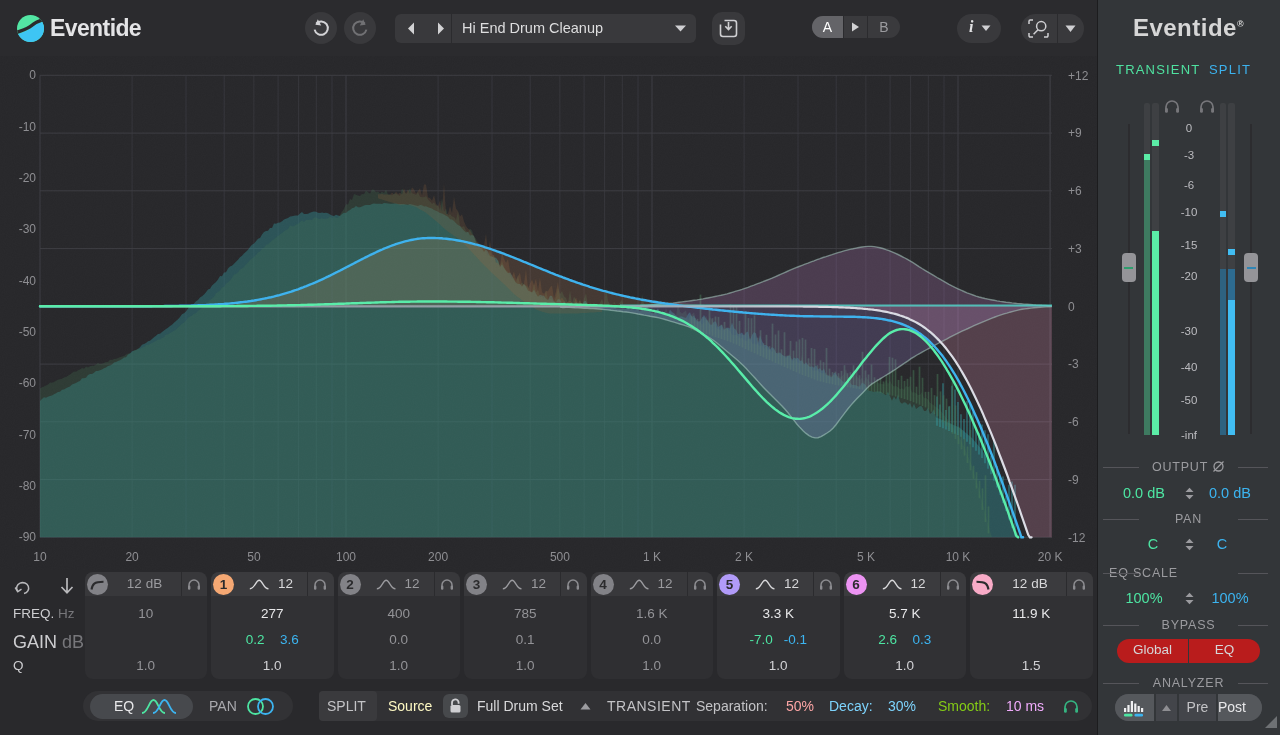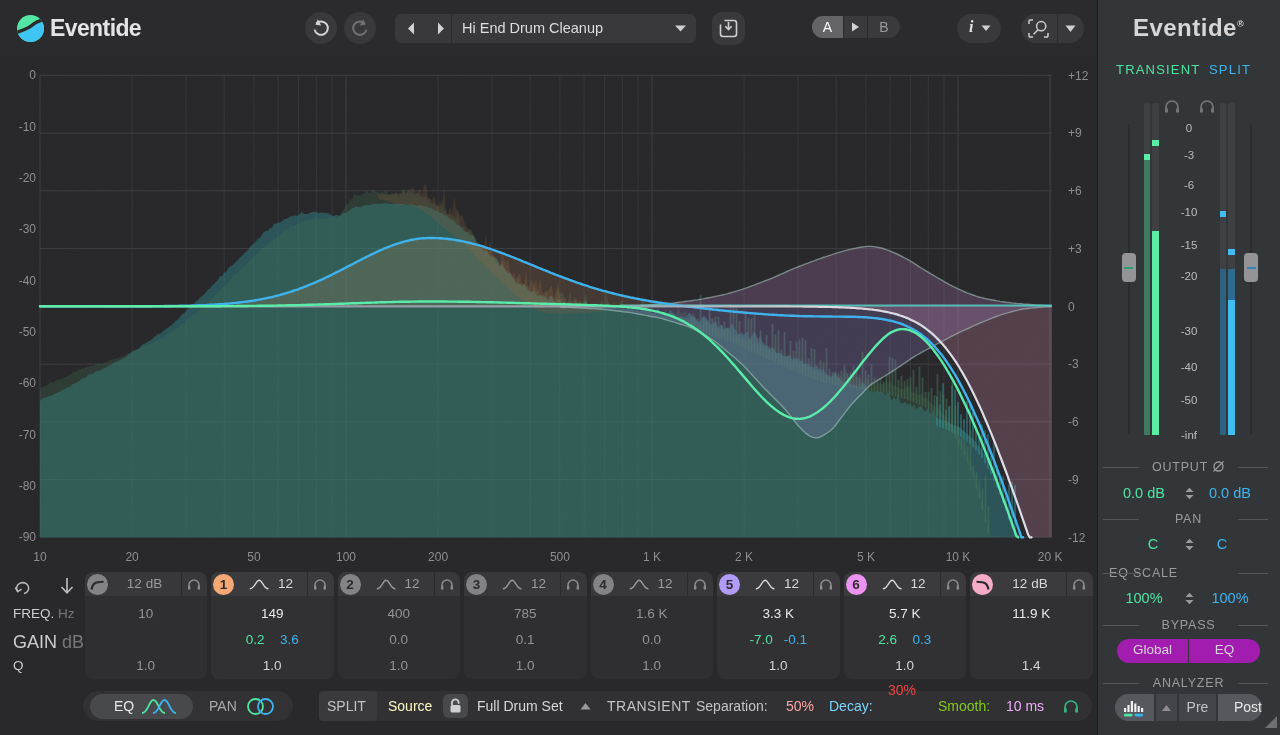--- a/index.html
+++ b/index.html
@@ -348,21 +348,21 @@
 <svg class="ab" style="left:102px;top:6px" width="14" height="13" viewBox="0 0 14 13">
       <path d="M2 10 V7 A5 5 0 0 1 12 7 V10" fill="none" stroke="#8b8b8f" stroke-width="1.5"></path>
       <rect x="1" y="7.6" width="2.4" height="4.2" rx="1.1" fill="#8b8b8f"></rect>
       <rect x="10.6" y="7.6" width="2.4" height="4.2" rx="1.1" fill="#8b8b8f"></rect>
     </svg>
 <div class="ab" style="left:2px;top:1.5px;width:21px;height:21px;border-radius:50%;background:#f5a873;color:#2b2b2d;font-size:13.5px;font-weight:bold;text-align:center;line-height:21px">1</div>
 <svg class="ab" style="left:38px;top:6px" width="22" height="13" viewBox="0 0 26 13">
           <path d="M1 11.5 C7 11.5 8 1.5 12 1.5 C16 1.5 17 11.5 23 11.5" fill="none" stroke="#d8d8da" stroke-width="1.6"></path>
         </svg>
 <div class="ab" style="left:67px;top:4px;font-size:13.5px;color:#d8d8da">12</div>
-<div class="ab" style="left:0;top:34px;width:100%;text-align:center;font-size:13.5px;color:#e8e8ea">149</div>
+<div class="ab" style="left:0;top:34px;width:100%;text-align:center;font-size:13.5px;color:#e8e8ea">277</div>
 <div class="ab" style="left:11%;top:60px;width:50%;text-align:center;font-size:13.5px;color:#4de5a2">0.2</div>
 <div class="ab" style="left:39%;top:60px;width:50%;text-align:center;font-size:13.5px;color:#3cb4f0">3.6</div>
 <div class="ab" style="left:0;top:86px;width:100%;text-align:center;font-size:13.5px;color:#d2d2d5">1.0</div>
 </div>
 <div class="ab" style="left:337.5px;top:572px;width:122.5px;height:107px;border-radius:8px;background:#2f2f32;overflow:hidden">
 <div class="ab" style="left:0;top:0;width:100%;height:24px;background:#38383b"></div>
 <div class="ab" style="left:96px;top:0;width:1px;height:24px;background:#2b2b2e"></div>
 <svg class="ab" style="left:102px;top:6px" width="14" height="13" viewBox="0 0 14 13">
       <path d="M2 10 V7 A5 5 0 0 1 12 7 V10" fill="none" stroke="#8b8b8f" stroke-width="1.5"></path>
       <rect x="1" y="7.6" width="2.4" height="4.2" rx="1.1" fill="#8b8b8f"></rect>
@@ -454,21 +454,21 @@
       <path d="M2 10 V7 A5 5 0 0 1 12 7 V10" fill="none" stroke="#8b8b8f" stroke-width="1.5"></path>
       <rect x="1" y="7.6" width="2.4" height="4.2" rx="1.1" fill="#8b8b8f"></rect>
       <rect x="10.6" y="7.6" width="2.4" height="4.2" rx="1.1" fill="#8b8b8f"></rect>
     </svg>
 <div class="ab" style="left:2px;top:1.5px;width:21px;height:21px;border-radius:50%;background:#f8abc7"></div>
 <svg class="ab" style="left:2px;top:1.5px" width="21" height="21" viewBox="0 0 21 21">
       <path d="M4.5 7.8 C14 7.8 15.5 10 16.5 15.5" fill="none" stroke="#2b2b2d" stroke-width="2.1"></path>
     </svg>
 <div class="ab" style="left:0;top:4px;width:96px;text-align:center;font-size:13.5px;color:#d8d8da"><span style="margin-left:24px">12 dB</span></div>
 <div class="ab" style="left:0;top:34px;width:100%;text-align:center;font-size:13.5px;color:#e8e8ea">11.9 K</div>
-<div class="ab" style="left:0;top:86px;width:100%;text-align:center;font-size:13.5px;color:#d2d2d5">1.4</div>
+<div class="ab" style="left:0;top:86px;width:100%;text-align:center;font-size:13.5px;color:#d2d2d5">1.5</div>
 </div>
 <div class="ab" style="left:83px;top:691px;width:210px;height:30px;border-radius:15px;background:#323235"></div>
 <div class="ab" style="left:90px;top:693.5px;width:103px;height:25px;border-radius:12.5px;background:#47494d"></div>
 <div class="ab" style="left:114px;top:698px;font-size:14px;color:#e8e8ea">EQ</div>
 <svg class="ab" style="left:141px;top:698px" width="42" height="17" viewBox="0 0 42 17">
  <path d="M1 15 C7 15 8 2 12.5 2 C17 2 18 15 24 15" fill="none" stroke="#4de5a2" stroke-width="1.8"></path>
  <path d="M12 15 C18 15 19 2 23.5 2 C28 2 29 15 35 15" fill="none" stroke="#3cb4f0" stroke-width="1.8"></path>
 </svg>
 <div class="ab" style="left:209px;top:698px;font-size:14px;color:#a9a9ad">PAN</div>
 <svg class="ab" style="left:246px;top:697px" width="30" height="19" viewBox="0 0 30 19">
@@ -486,21 +486,21 @@
  <rect x="2.5" y="7" width="10" height="7.5" rx="1.5" fill="#cfcfd2"></rect>
 </svg>
 <div class="ab" style="left:477px;top:698px;font-size:14px;color:#d8d8da">Full Drum Set</div>
 <svg class="ab" style="left:580px;top:702px" width="11" height="8" viewBox="0 0 11 8">
     <path d="M0.5 7.5 L5.5 1 L10.5 7.5 Z" fill="#9b9b9f"></path>
   </svg>
 <div class="ab" style="left:607px;top:698px;font-size:14px;color:#c3c3c6;letter-spacing:0.5px">TRANSIENT</div>
 <div class="ab" style="left:696px;top:698px;font-size:14px;color:#c3c3c6">Separation:</div>
 <div class="ab" style="left:786px;top:698px;font-size:14px;color:#fca5a5">50%</div>
 <div class="ab" style="left:829px;top:698px;font-size:14px;color:#7dd3fc">Decay:</div>
-<div class="ab" style="left:888px;top:682px;font-size:14px;color:#ef4444">30%</div>
+<div class="ab" style="left:888px;top:698px;font-size:14px;color:#7dd3fc">30%</div>
 <div class="ab" style="left:938px;top:698px;font-size:14px;color:#84cc16">Smooth:</div>
 <div class="ab" style="left:1006px;top:698px;font-size:14px;color:#f0abfc">10 ms</div>
 <svg class="ab" style="left:1063px;top:699px" width="16" height="15" viewBox="0 0 16 15">
  <path d="M2 12 V8 A6 6 0 0 1 14 8 V12" fill="none" stroke="#35b380" stroke-width="1.7"></path>
  <rect x="1" y="9" width="2.8" height="4.8" rx="1.3" fill="#35b380"></rect>
  <rect x="12.2" y="9" width="2.8" height="4.8" rx="1.3" fill="#35b380"></rect>
 </svg>
 <div class="ab" style="left:1097px;top:0;width:183px;height:735px;background:#333639;border-left:1px solid #1c1c1e"></div>
 <div class="ab" style="left:1097px;top:14px;width:183px;text-align:center;font-size:24px;font-weight:bold;color:#d6d6d6;letter-spacing:0.5px">Eventide<span style="font-size:9px;vertical-align:9px">®</span></div>
 <div class="ab" style="left:1116px;top:62px;font-size:13px;color:#4fe2a0;letter-spacing:1.2px">TRANSIENT</div>
@@ -570,39 +570,39 @@
 <div class="ab" style="left:1238px;top:573px;width:30px;height:1px;background:#55555a"></div>
 <div class="ab" style="left:1103px;top:590px;width:82px;text-align:center;font-size:14.5px;color:#4de5a2">100%</div>
 <svg class="ab" style="left:1184px;top:592px" width="11" height="13" viewBox="0 0 11 13">
     <path d="M1.5 5 L5.5 0.8 L9.5 5 Z" fill="#9b9b9f"></path>
     <path d="M1.5 8 L5.5 12.2 L9.5 8 Z" fill="#9b9b9f"></path>
   </svg>
 <div class="ab" style="left:1189px;top:590px;width:82px;text-align:center;font-size:14.5px;color:#3cb4f0">100%</div>
 <div class="ab" style="left:1103px;top:618px;width:171px;text-align:center;font-size:12.5px;color:#9b9b9f;letter-spacing:0.8px"><span style="position:relative;padding:0 6px">BYPASS</span></div>
 <div class="ab" style="left:1103px;top:625px;width:36px;height:1px;background:#55555a"></div>
 <div class="ab" style="left:1238px;top:625px;width:30px;height:1px;background:#55555a"></div>
-<div class="ab" style="left:1117px;top:639px;width:143px;height:24px;border-radius:12px;background:#a21caf;overflow:hidden">
+<div class="ab" style="left:1117px;top:639px;width:143px;height:24px;border-radius:12px;background:#b91c1c;overflow:hidden">
     <div class="ab" style="left:71px;top:0;width:1px;height:24px;background:#333639"></div>
     <div class="ab" style="left:0;top:3px;width:71px;text-align:center;font-size:13.5px;color:#d6d6d8">Global</div>
     <div class="ab" style="left:72px;top:3px;width:71px;text-align:center;font-size:13.5px;color:#d6d6d8">EQ</div>
   </div>
 <div class="ab" style="left:1103px;top:676px;width:171px;text-align:center;font-size:12.5px;color:#9b9b9f;letter-spacing:0.8px"><span style="position:relative;padding:0 6px">ANALYZER</span></div>
 <div class="ab" style="left:1103px;top:683px;width:36px;height:1px;background:#55555a"></div>
 <div class="ab" style="left:1238px;top:683px;width:30px;height:1px;background:#55555a"></div>
 <div class="ab" style="left:1115px;top:694px;width:147px;height:27px;border-radius:13.5px;background:#43454a;overflow:hidden">
     <div class="ab" style="left:0;top:0;width:39px;height:27px;background:#55585c"></div>
     <div class="ab" style="left:39px;top:0;width:2px;height:27px;background:#333639"></div>
     <div class="ab" style="left:62px;top:0;width:2px;height:27px;background:#333639"></div>
     <div class="ab" style="left:101px;top:0;width:2px;height:27px;background:#333639"></div>
     <div class="ab" style="left:103px;top:0;width:44px;height:27px;background:#55585c"></div>
     <svg class="ab" style="left:46px;top:10px" width="11" height="8" viewBox="0 0 11 8">
       <path d="M1 7 L5.5 1 L10 7 Z" fill="#8e8e92"></path>
     </svg>
     <div class="ab" style="left:64px;top:5px;width:37px;text-align:center;font-size:14px;color:#c3c3c6">Pre</div>
-    <div class="ab" style="left:103px;top:5px;width:44px;text-align:right;font-size:14px;color:#e8e8ea">Post</div>
+    <div class="ab" style="left:103px;top:5px;width:44px;text-align:left;font-size:14px;color:#e8e8ea">Post</div>
   </div>
 <svg class="ab" style="left:1123px;top:700px" width="26" height="17" viewBox="0 0 26 17">
  <g fill="#f0f0f2">
       <rect x="1" y="8" width="2.2" height="4"></rect>
       <rect x="4.4" y="5" width="2.2" height="7"></rect>
       <rect x="7.8" y="1" width="2.2" height="11"></rect>
       <rect x="11.2" y="3.5" width="2.2" height="8.5"></rect>
       <rect x="14.6" y="6" width="2.2" height="6"></rect>
       <rect x="18" y="8" width="2.2" height="4"></rect>
     </g>

